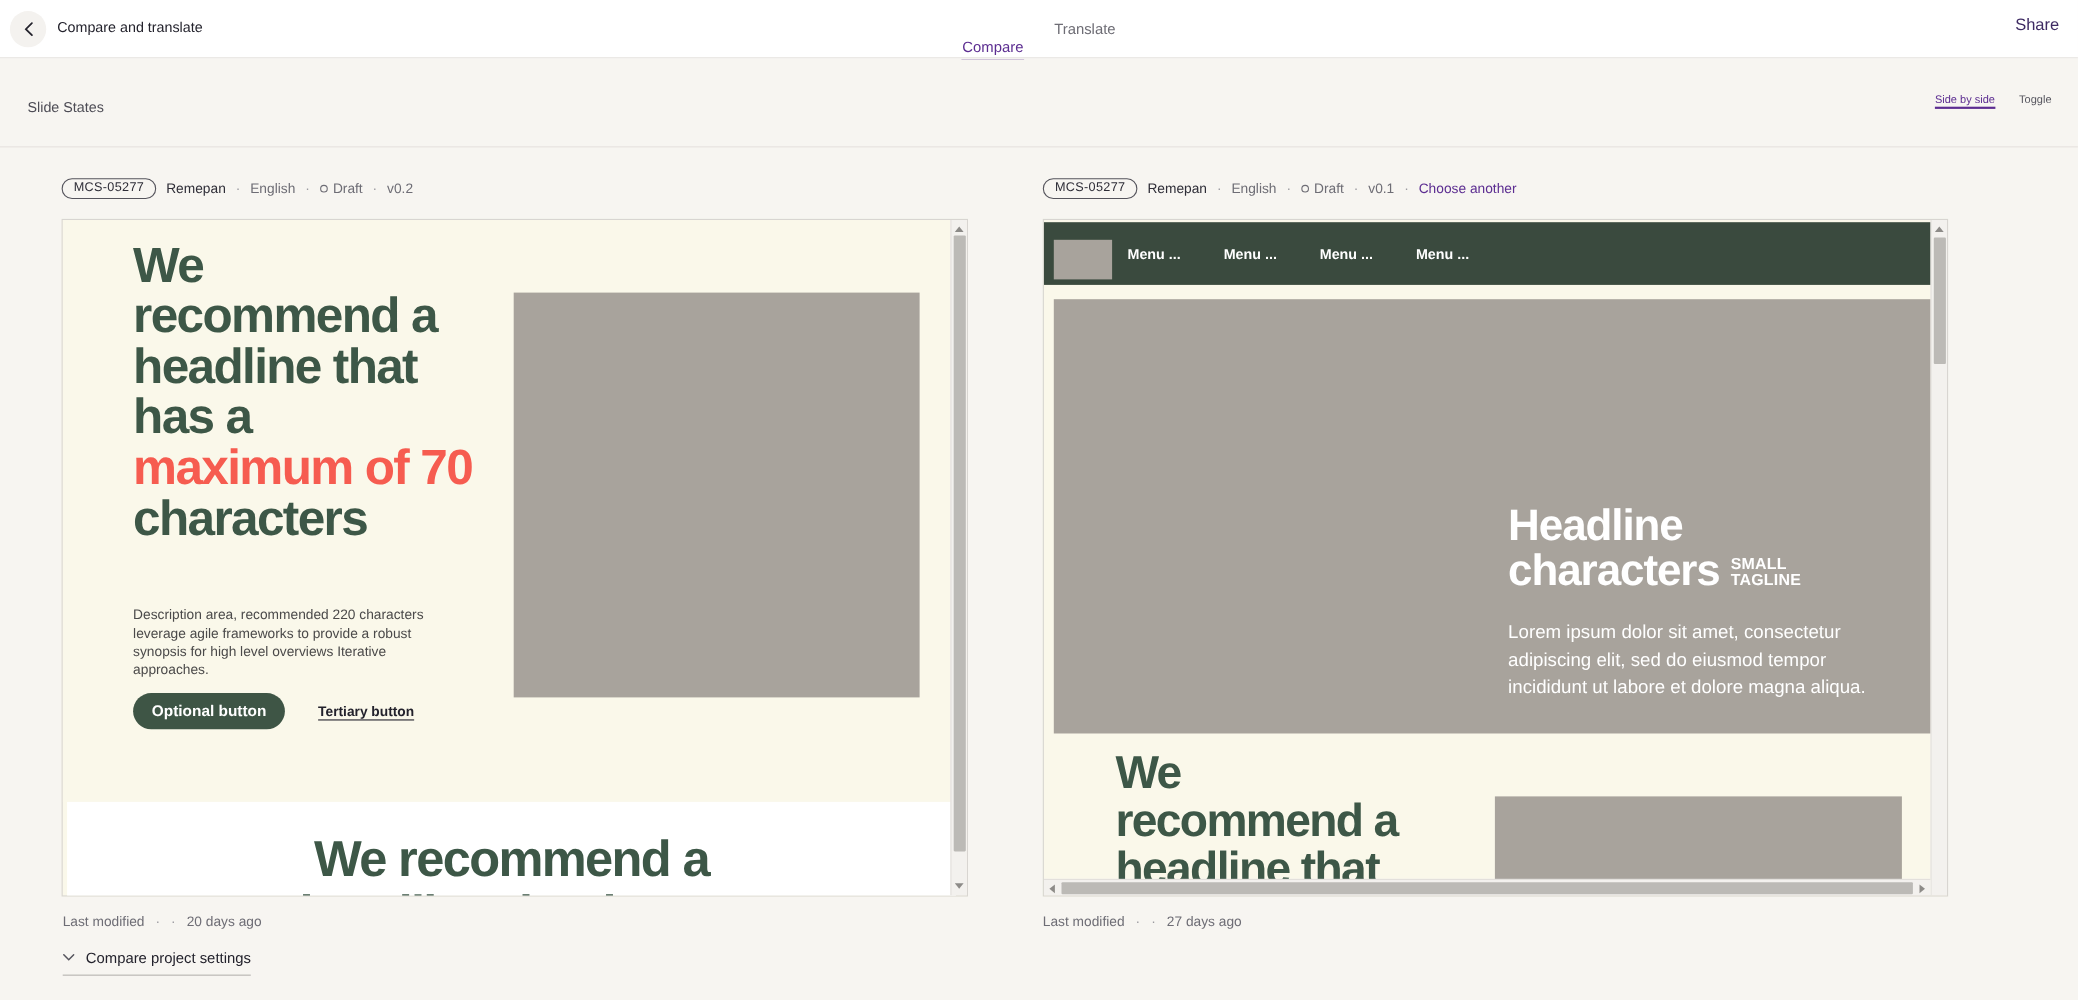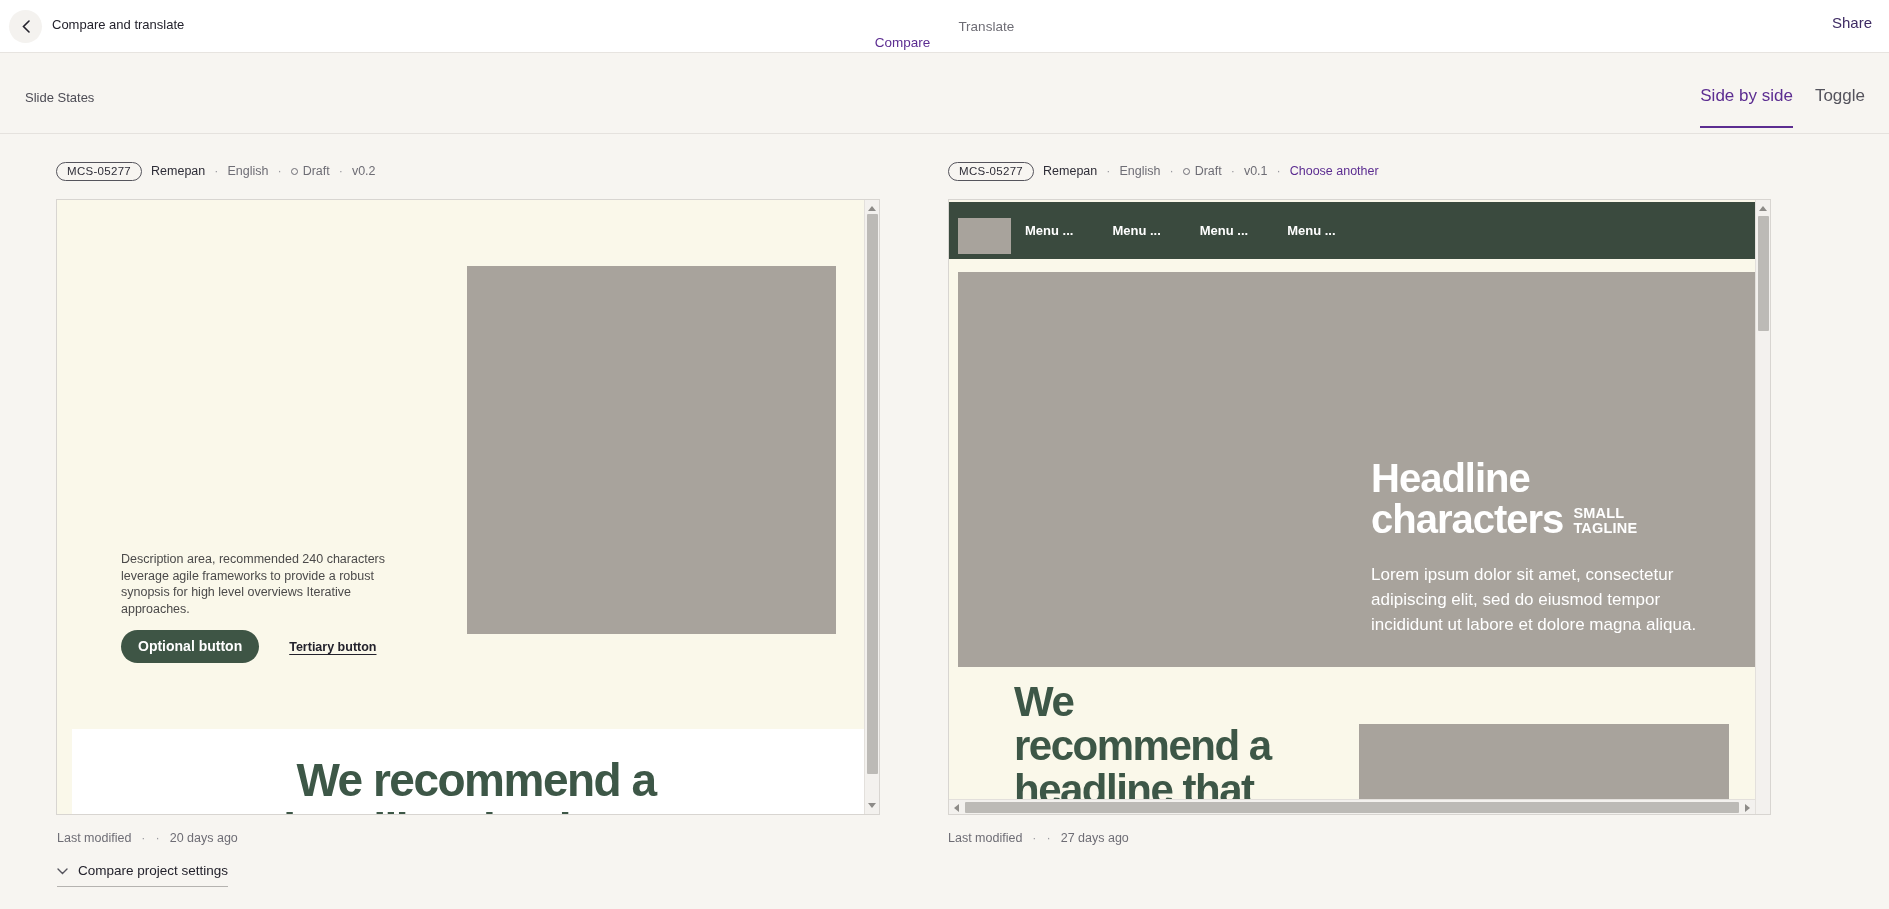--- a/index.html
+++ b/index.html
@@ -35,21 +35,21 @@
     font-family:"Liberation Sans","DejaVu Sans",sans-serif;
   }
 
   
   .toolbar {
     position:absolute; top:54px; left:0; width:1889px; height:80px;
     background:#f7f5f1; border-bottom:1px solid #e5e2de;
   }
   .toolbar-title { position:absolute; left:25px; top:90px; transform:translateY(-54px); font-size:13px; color:#4d4c55; }
   .view-modes { position:absolute; right:24px; top:32px; display:flex; gap:22px; }
-  .view-mode { font-size:17px; color:#55545d; cursor:pointer; padding-bottom:20px; border-bottom:2px solid transparent; }
+  .view-mode { font-size:10px; color:#55545d; cursor:pointer; padding-bottom:0; border-bottom:2px solid transparent; }
   .view-mode.active { color:#5c2d91; border-bottom-color:#5c2d91; }
 
   
   .meta-row {
     position:absolute; top:160px; height:22px; display:flex; align-items:center; gap:9px;
     font-size:12.5px; color:#6e6d75; white-space:nowrap;
   }
   .meta-row.left { left:56px; }
   .meta-row.right { left:948px; }
   .id-badge {
@@ -108,21 +108,21 @@
     background:#3e5545; color:#ffffff; border:none; border-radius:17px;
     font-size:14px; font-weight:bold; padding:8px 17px 9px; cursor:pointer;
     font-family:"Liberation Sans","DejaVu Sans",sans-serif;
   }
   .btn-tertiary {
     background:none; border:none; font-size:12.5px; font-weight:bold; color:#23222c;
     text-decoration:underline; text-underline-offset:3px; cursor:pointer;
     font-family:"Liberation Sans","DejaVu Sans",sans-serif;
   }
   .l-next-section {
-    position:absolute; left:15px; top:529px; width:808px; height:87px; background:#ffffff;
+    position:absolute; left:4px; top:529px; width:808px; height:87px; background:#ffffff;
     text-align:center; overflow:hidden;
   }
   .l-next-headline {
     margin-top:26px; font-size:46px; font-weight:bold; line-height:50px;
     letter-spacing:-1.5px; color:#3d5747;
   }
 
   
   .r-nav { position:absolute; left:0; top:2px; width:808px; height:57px; background:#3a4a3e; }
   .r-logo-box { position:absolute; left:9px; top:16px; width:53px; height:36px; background:#a8a39c; }
@@ -211,22 +211,23 @@
     <span>Draft</span>
   </span>
   <span class="dot">·</span>
   <span>v0.1</span>
   <span class="dot">·</span>
   <span class="choose-link">Choose another</span>
 </div>
 
 <div class="slide-card left">
   <div class="l-hero">
+    <div class="l-headline"><span>We recommend a headline that has a </span><span class="red">maximum of 70</span><span> characters</span></div>
     <div class="l-image-box"></div>
-    <div class="l-desc">Description area, recommended 240 characters leverage agile frameworks to provide a robust synopsis for high level overviews Iterative approaches.</div>
+    <div class="l-desc">Description area, recommended 220 characters leverage agile frameworks to provide a robust synopsis for high level overviews Iterative approaches.</div>
     <div class="l-buttons">
       <button class="btn-primary">Optional button</button>
       <button class="btn-tertiary">Tertiary button</button>
     </div>
   </div>
   <div class="l-next-section">
     <div class="l-next-headline">
       <div>We recommend a</div>
       <div>headline that has a</div>
     </div>

